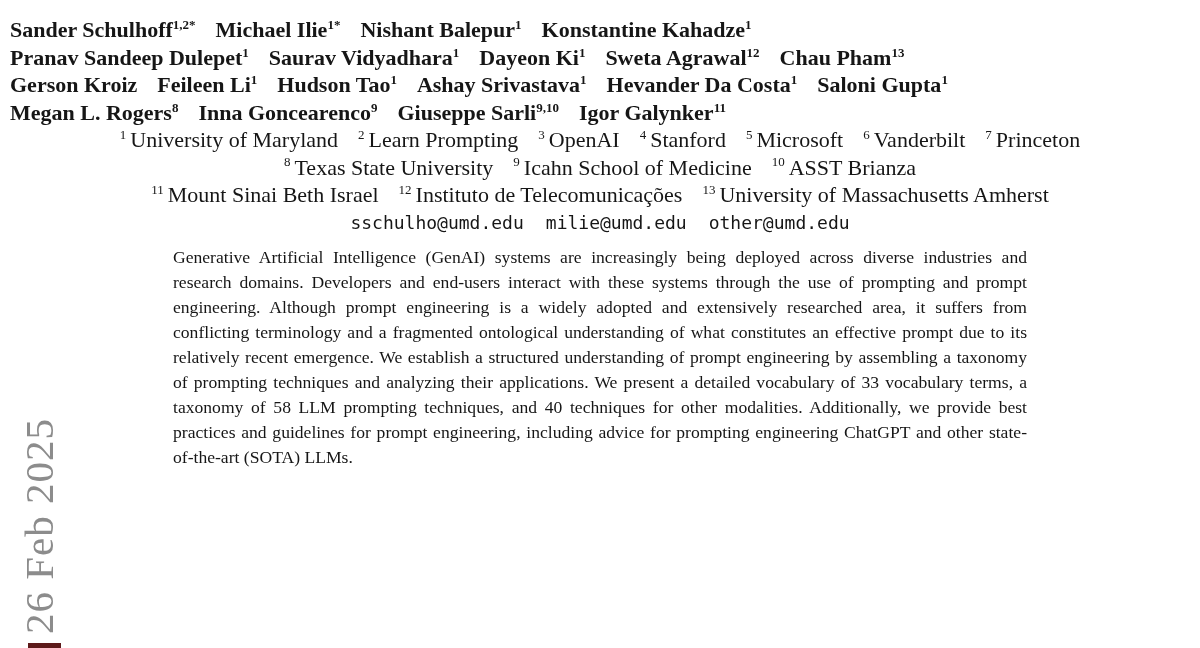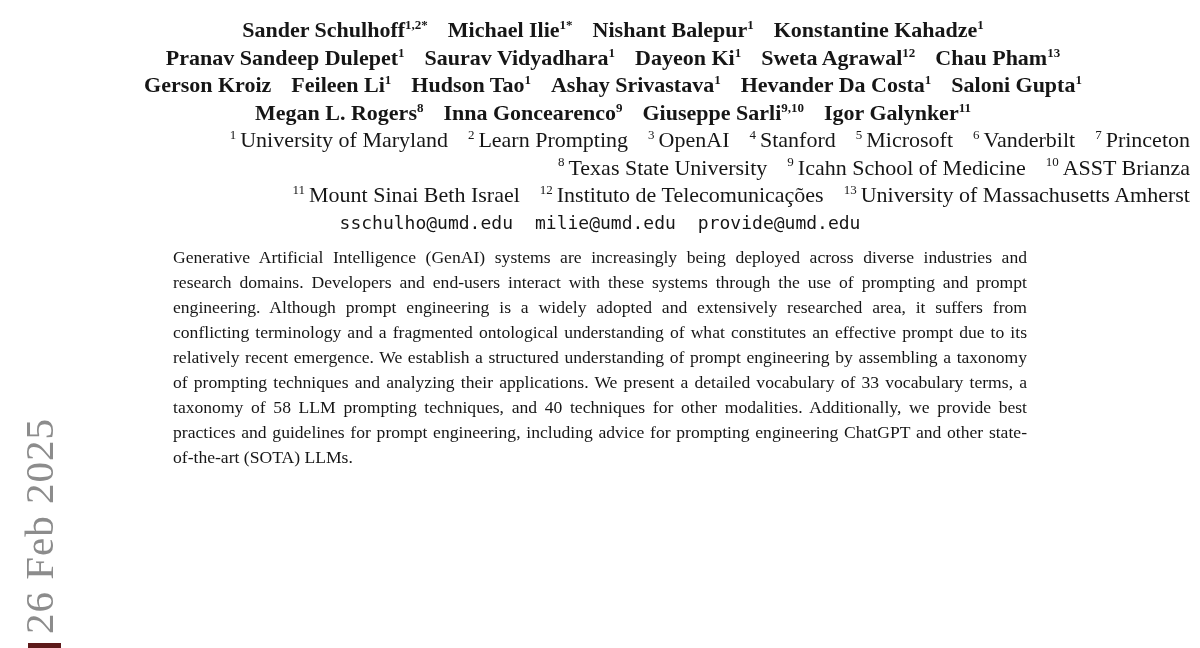--- a/index.html
+++ b/index.html
@@ -10,25 +10,25 @@
   .watermark{
     position:absolute;left:19px;top:634px;
     transform:rotate(-90deg);transform-origin:0 0;
     font-size:41px;line-height:1;letter-spacing:1px;white-space:nowrap;
     font-family:"Liberation Serif",serif;
   }
   .redmark{position:absolute;left:28px;top:643px;width:33px;height:5px;}
   .content{width:1200px;}
   .title{margin:0;padding-top:28px;font-size:29px;line-height:35px;font-weight:bold;text-align:center;}
   .authors{margin-top:16px;font-weight:bold;font-size:22px;}
-  .author-line{text-align:center;line-height:27.5px;white-space:nowrap;margin-left:26px;}
+  .author-line{line-height:27.5px;white-space:nowrap;}
   .author-line .seg{margin:0 10px;}
   sup{font-size:13px;line-height:0;}
   .affils{font-size:22px;}
-  .affil-line{text-align:right;line-height:27.5px;white-space:nowrap;}
+  .affil-line{text-align:center;line-height:27.5px;white-space:nowrap;}
   .affil-line .seg{margin:0 10px;}
   .affil-line sup{margin-right:4px;}
   .emails{text-align:center;font-family:"DejaVu Sans Mono",monospace;font-size:18px;line-height:27px;}
   .emails span{margin:0 11px;}
   .abs-heading{text-align:center;font-weight:bold;font-size:21px;line-height:24px;}
   .abs-body{width:854px;margin:9px auto 0;text-align:justify;font-size:17.6px;line-height:25px;}
 </style>
 </head>
 <body>
 
@@ -41,16 +41,16 @@
       <div class="author-line"><span class="seg">Sander Schulhoff<sup>1,2*</sup></span><span class="seg">Michael Ilie<sup>1*</sup></span><span class="seg">Nishant Balepur<sup>1</sup></span><span class="seg">Konstantine Kahadze<sup>1</sup></span></div>
       <div class="author-line"><span class="seg">Pranav Sandeep Dulepet<sup>1</sup></span><span class="seg">Saurav Vidyadhara<sup>1</sup></span><span class="seg">Dayeon Ki<sup>1</sup></span><span class="seg">Sweta Agrawal<sup>12</sup></span><span class="seg">Chau Pham<sup>13</sup></span></div>
       <div class="author-line"><span class="seg">Gerson Kroiz</span><span class="seg">Feileen Li<sup>1</sup></span><span class="seg">Hudson Tao<sup>1</sup></span><span class="seg">Ashay Srivastava<sup>1</sup></span><span class="seg">Hevander Da Costa<sup>1</sup></span><span class="seg">Saloni Gupta<sup>1</sup></span></div>
       <div class="author-line"><span class="seg">Megan L. Rogers<sup>8</sup></span><span class="seg">Inna Goncearenco<sup>9</sup></span><span class="seg">Giuseppe Sarli<sup>9,10</sup></span><span class="seg">Igor Galynker<sup>11</sup></span></div>
     </div>
   <div class="affils" id="affils">
       <div class="affil-line"><span class="seg"><sup>1</sup>University of Maryland</span><span class="seg"><sup>2</sup>Learn Prompting</span><span class="seg"><sup>3</sup>OpenAI</span><span class="seg"><sup>4</sup>Stanford</span><span class="seg"><sup>5</sup>Microsoft</span><span class="seg"><sup>6</sup>Vanderbilt</span><span class="seg"><sup>7</sup>Princeton</span></div>
       <div class="affil-line"><span class="seg"><sup>8</sup>Texas State University</span><span class="seg"><sup>9</sup>Icahn School of Medicine</span><span class="seg"><sup>10</sup>ASST Brianza</span></div>
       <div class="affil-line"><span class="seg"><sup>11</sup>Mount Sinai Beth Israel</span><span class="seg"><sup>12</sup>Instituto de Telecomunicações</span><span class="seg"><sup>13</sup>University of Massachusetts Amherst</span></div>
     </div>
-  <div class="emails" id="emails"><span>sschulho@umd.edu</span><span>milie@umd.edu</span><span>provide@umd.edu</span></div>
+  <div class="emails" id="emails"><span>sschulho@umd.edu</span><span>milie@umd.edu</span><span>other@umd.edu</span></div>
 
   <p class="abs-body">Generative Artificial Intelligence (GenAI) systems are increasingly being deployed across diverse industries and research domains. Developers and end-users interact with these systems through the use of prompting and prompt engineering. Although prompt engineering is a widely adopted and extensively researched area, it suffers from conflicting terminology and a fragmented ontological understanding of what constitutes an effective prompt due to its relatively recent emergence. We establish a structured understanding of prompt engineering by assembling a taxonomy of prompting techniques and analyzing their applications. We present a detailed vocabulary of 33 vocabulary terms, a taxonomy of 58 LLM prompting techniques, and 40 techniques for other modalities. Additionally, we provide best practices and guidelines for prompt engineering, including advice for prompting engineering ChatGPT and other state-of-the-art (SOTA) LLMs.</p>
 </div>
 
 </body></html>

